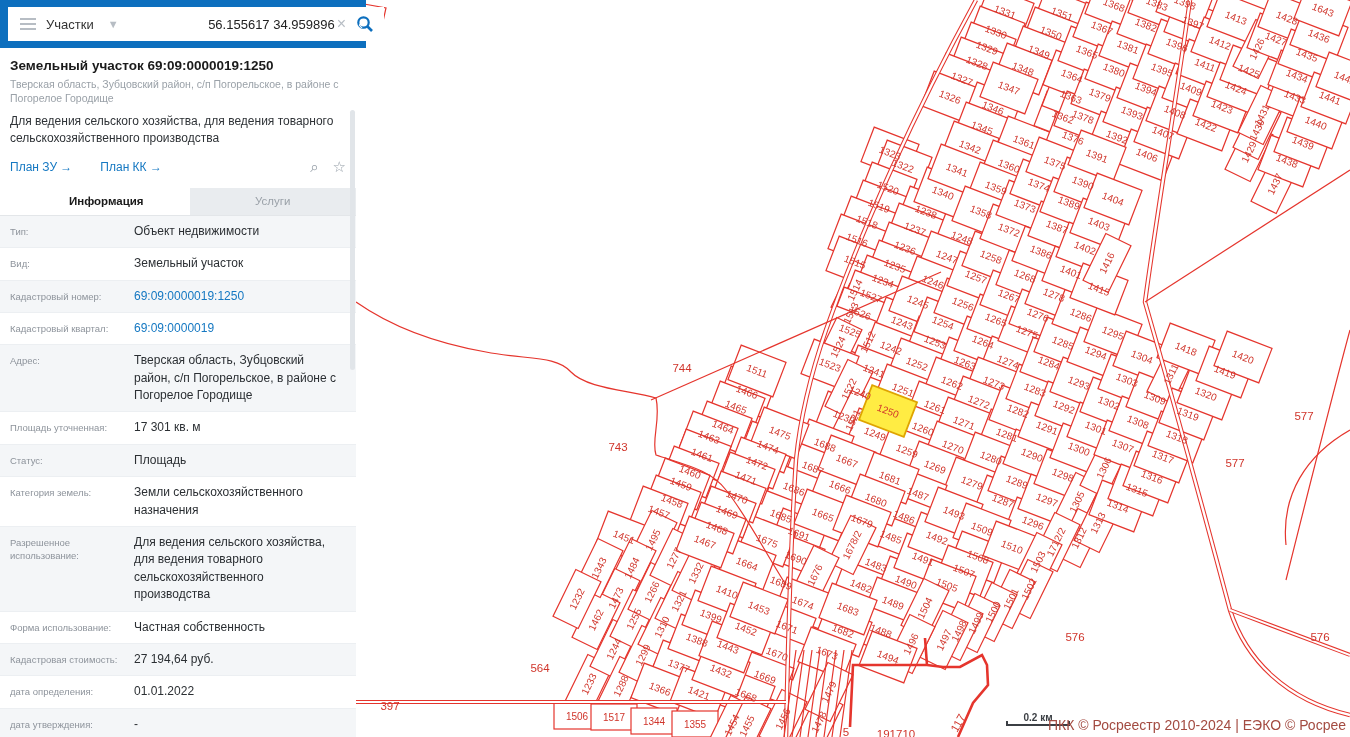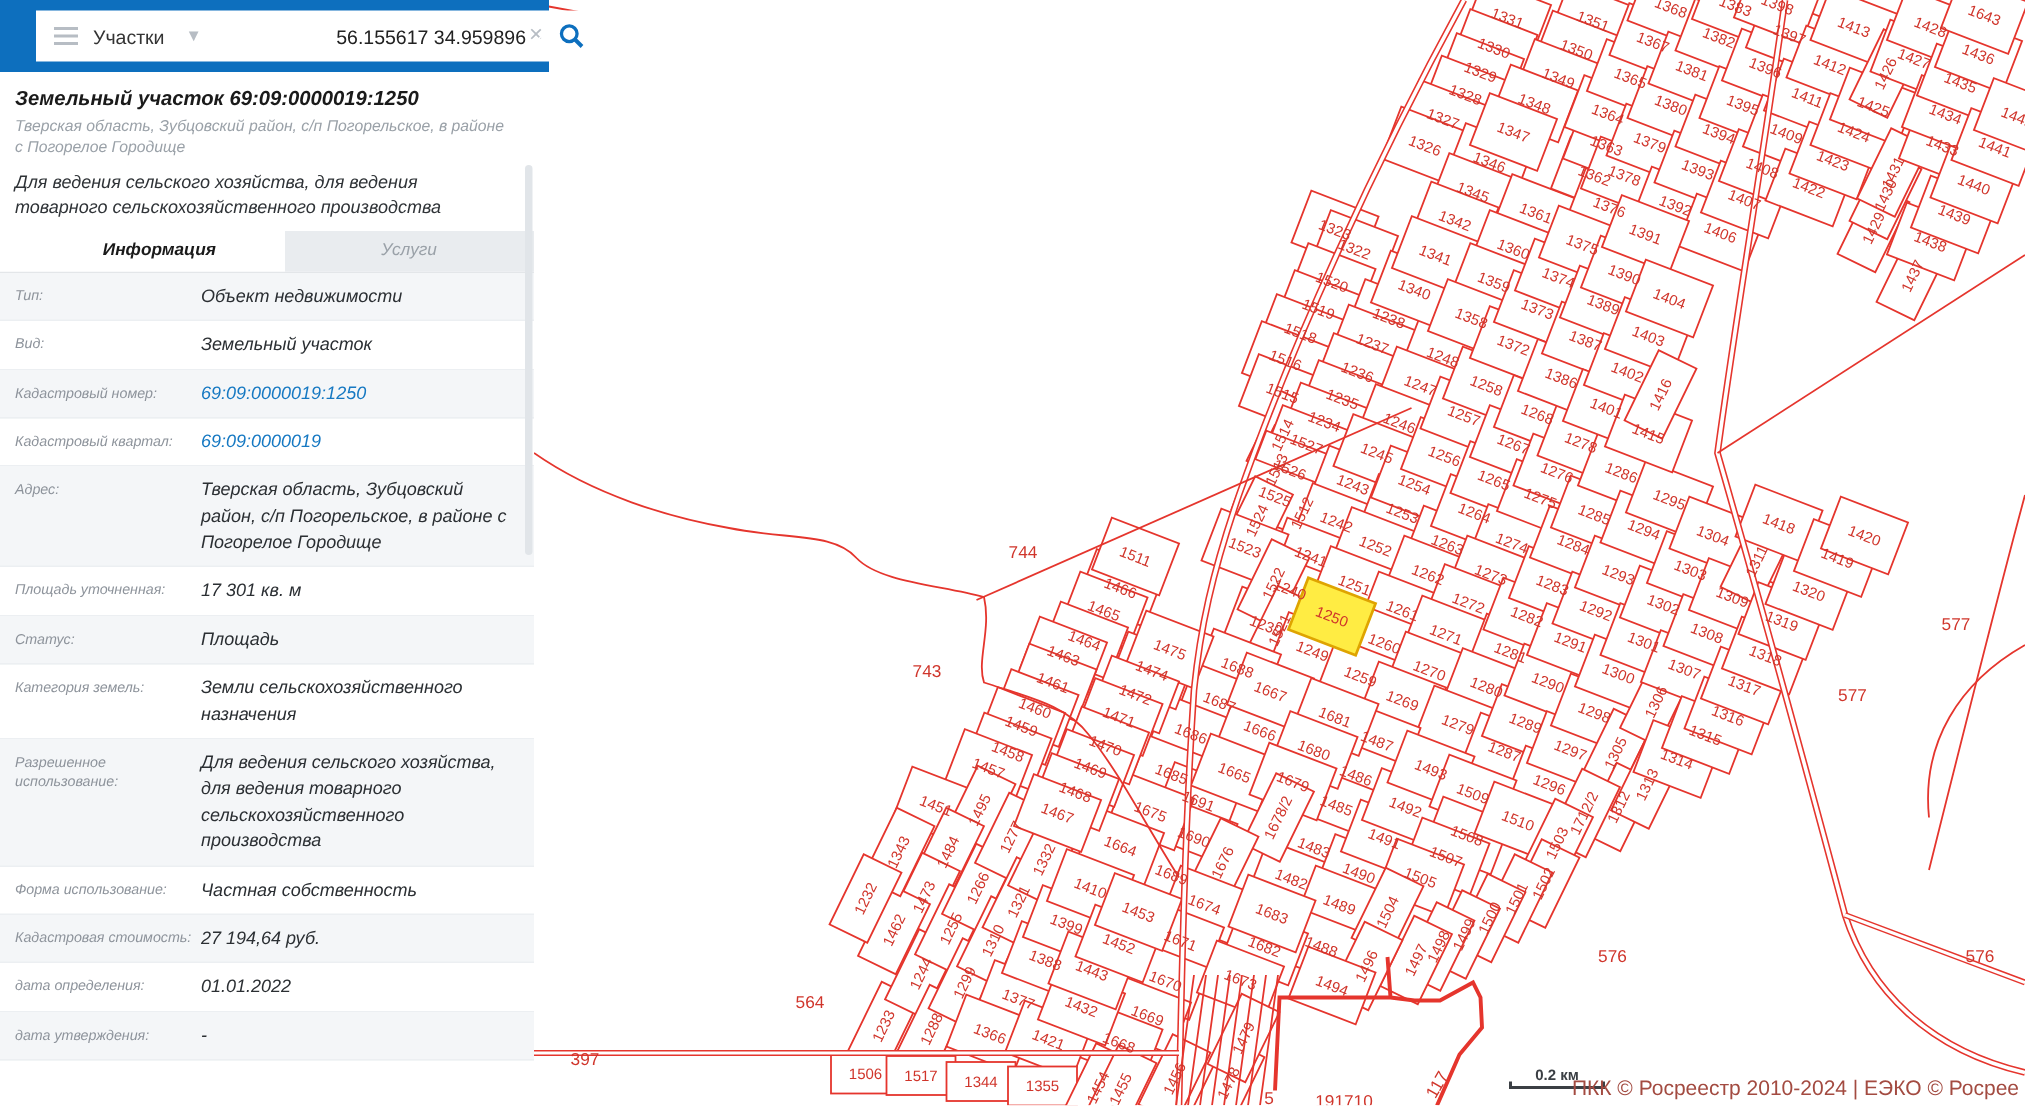--- a/index.html
+++ b/index.html
@@ -1,20 +1,20 @@
 <!DOCTYPE html>
 <html><head>
 <meta charset="utf-8">
 <style>
   html,body{margin:0;padding:0;background:#fff;font-family:"Liberation Sans",sans-serif;}
   #app{position:relative;width:1350px;height:737px;overflow:hidden;background:#fff;}
   
-  #panel{position:absolute;left:0;top:0;width:356px;height:737px;background:#fff;z-index:5;font-style:italic;}
+  #panel{position:absolute;left:0;top:0;width:356px;height:737px;background:#fff;z-index:5;}
   #searchbar{position:absolute;left:0;top:0;width:366px;height:48px;background:#0d6fbe;z-index:7;}
-  #searchbox{position:absolute;left:8px;top:7px;width:376px;height:34px;background:#fff;display:flex;align-items:center;margin-left:16px;}
+  #searchbox{position:absolute;left:8px;top:7px;width:376px;height:34px;background:#fff;display:flex;align-items:center;}
   .hamb{width:16px;margin-left:12px;display:inline-block;}
   .hamb div{height:2px;background:#b7bdc4;margin:3px 0;}
   #layersel{display:flex;align-items:center;margin-left:10px;cursor:pointer;}
   #layersel .lbl{font-size:13px;color:#333;}
   #layersel .chev{color:#b7bdc4;font-size:11px;margin-left:14px;}
   #searchinput{border:0;outline:0;flex:1;font-size:13px;color:#222;margin-left:14px;font-family:"Liberation Sans",sans-serif;text-align:right;}
   #clearx{color:#b7bdc4;font-size:16px;margin-right:10px;cursor:pointer;}
   #mag{margin-right:10px;cursor:pointer;}
   #collapse{position:absolute;right:3px;top:0;height:48px;display:flex;align-items:center;color:#fff;font-size:14px;cursor:pointer;}
   #content{position:absolute;left:0;top:48px;width:356px;height:689px;background:#fff;}
@@ -680,20 +680,28 @@
       <div id="scaleline"></div>
     </div>
     <div id="attrib">ПКК © Росреестр 2010-2024 | ЕЭКО © Росрее</div>
   </div>
 
   <div id="panel">
     <div id="content">
       <div id="title">Земельный участок 69:09:0000019:1250</div>
       <div id="subtitle">Тверская область, Зубцовский район, с/п Погорельское, в районе с Погорелое Городище</div>
       <div id="desc">Для ведения сельского хозяйства, для ведения товарного сельскохозяйственного производства</div>
+      <div id="linksrow">
+        <span class="plink">План ЗУ →</span>
+        <span class="plink">План КК →</span>
+        <span id="iconsr">
+          <span class="ic">⌕</span>
+          <span class="ic">☆</span>
+        </span>
+      </div>
       <div id="tabs">
         <div class="tab active">Информация</div>
         <div class="tab inactive">Услуги</div>
       </div>
       <div id="rows">
           <div class="row">
             <div class="rl">Тип:</div>
             <div class="rv">Объект недвижимости</div>
           </div>
           <div class="row">

